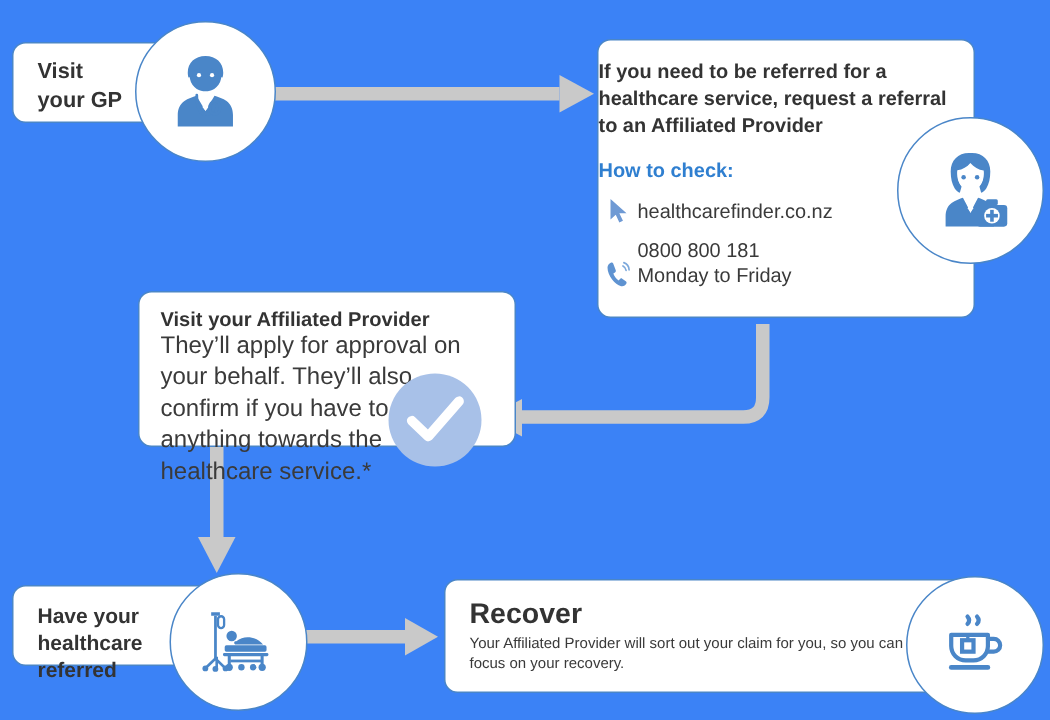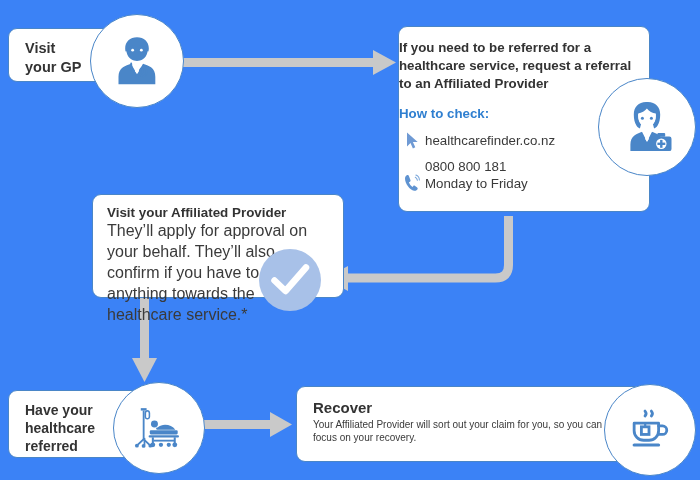--- a/index.html
+++ b/index.html
@@ -133,42 +133,42 @@
 
   #check-badge {
     position: absolute;
     left: 257px; top: 247px;
     width: 66px; height: 66px;
     z-index: 6;
   }
 
   #box-have-service {
     left: 8px; top: 390px;
-    width: 150px; height: 68px;
+    width: 150px; height: 54px;
     padding: 10px 0 0 16px;
   }
   #box-have-service .card-text {
     font-weight: bold;
     font-size: 14px;
     line-height: 1.3;
     color: #333333;
   }
   #circle-bed {
     left: 113px; top: 382px;
     width: 92px; height: 92px;
   }
 
   #box-recover {
     left: 296px; top: 386px;
     width: 348px; height: 76px;
     padding: 11px 16px 0 16px;
   }
   #box-recover .t1 {
     font-weight: bold;
-    font-size: 15px;
+    font-size: 19px;
     color: #333333;
     line-height: 1.3;
   }
   #box-recover .t2 {
     font-size: 10px;
     line-height: 1.31;
     color: #3a3a3a;
   }
   #circle-tea {
     left: 604px; top: 384px;

